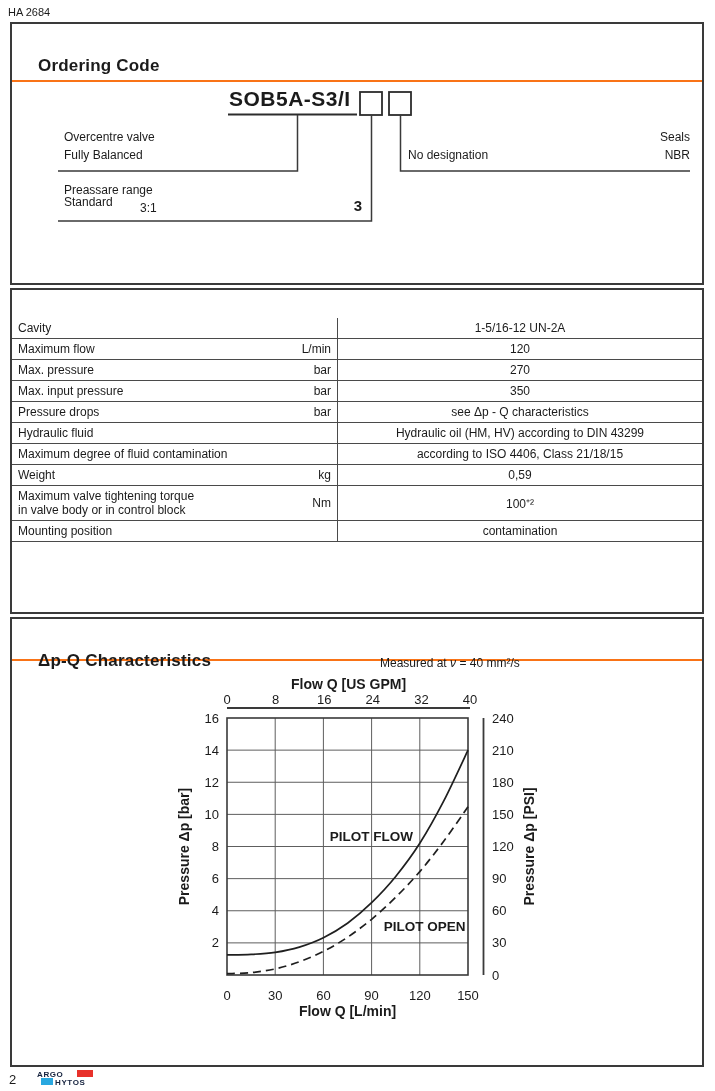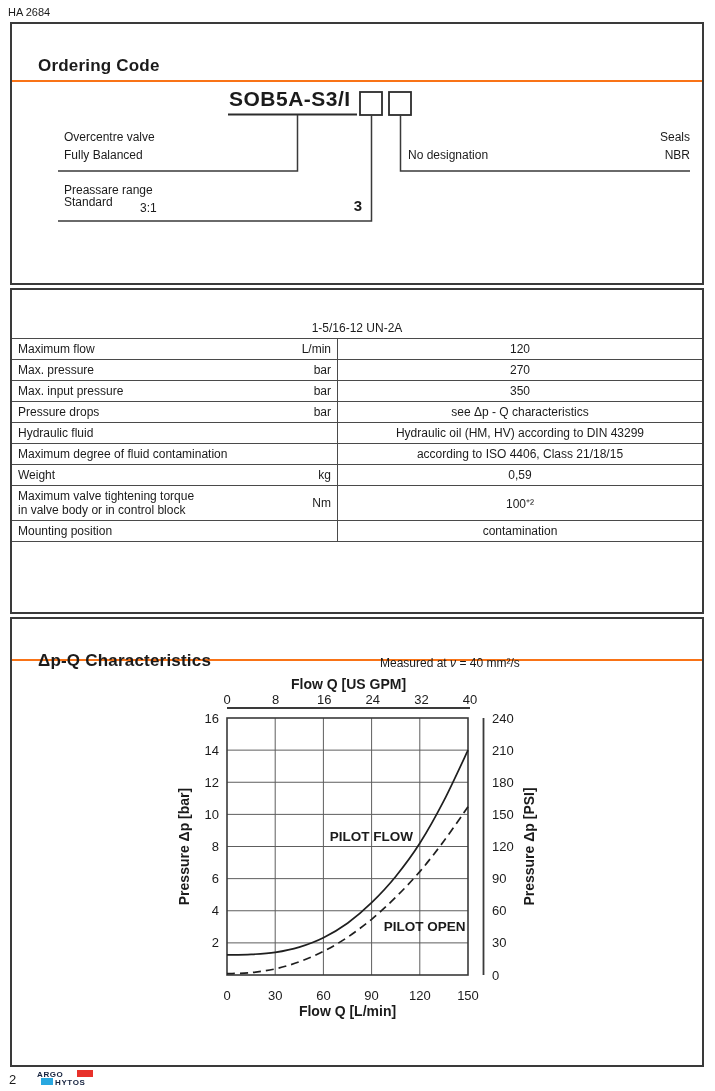--- a/index.html
+++ b/index.html
@@ -80,20 +80,24 @@
 <div class="abs ord-lbl" id="lbl-std">Standard</div>
 <div class="abs ord-lbl" id="lbl-ratio">3:1</div>
 <div class="abs ord-lbl" id="ord-digit">3</div>
 <div class="abs ord-lbl b" id="lbl-nodesig">No designation</div>
 <div class="abs ord-lbl b" id="lbl-seals">Seals</div>
 <div class="abs ord-lbl" id="lbl-nbr">NBR</div>
 
 <div class="abs sec-box" id="box-technical">
   <div id="technical-table">
       <div class="t-row">
+        <div class="t-left">
+          <div class="t-label">Cavity</div>
+          <div class="t-unit"></div>
+        </div>
         <div class="t-val">1-5/16-12 UN-2A</div>
       </div>
       <div class="t-row">
         <div class="t-left">
           <div class="t-label">Maximum flow</div>
           <div class="t-unit">L/min</div>
         </div>
         <div class="t-val">120</div>
       </div>
       <div class="t-row">

